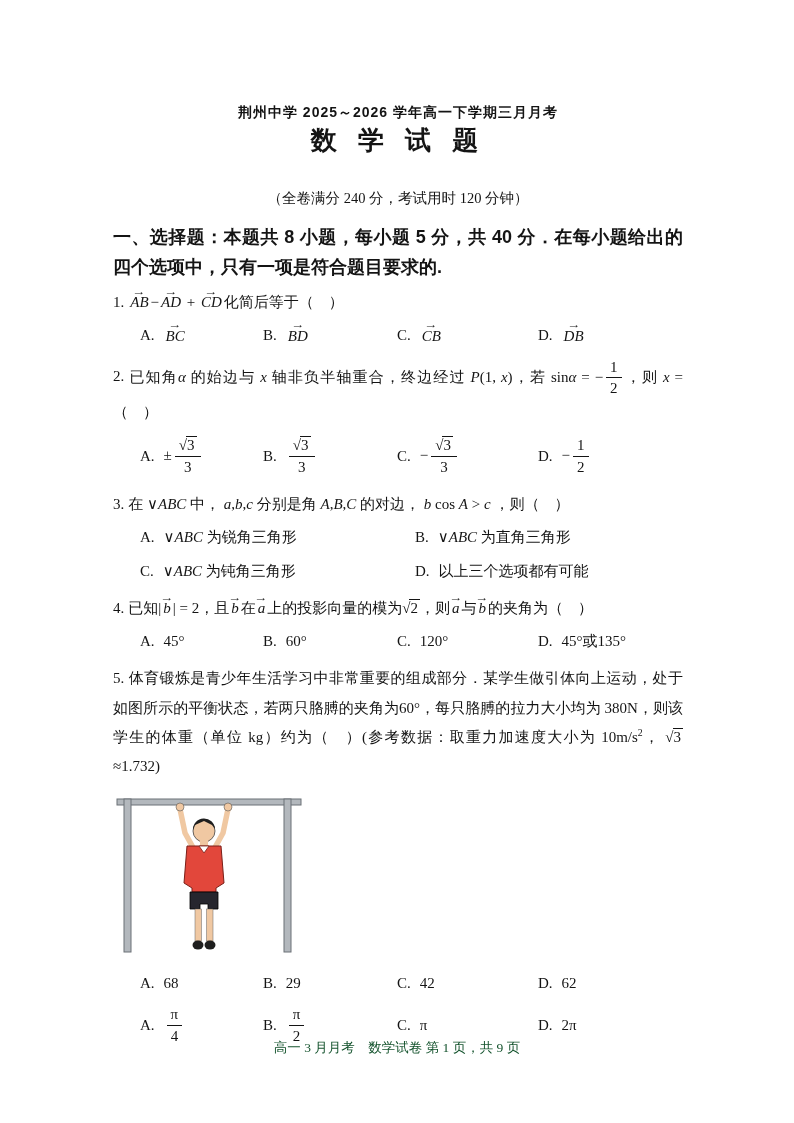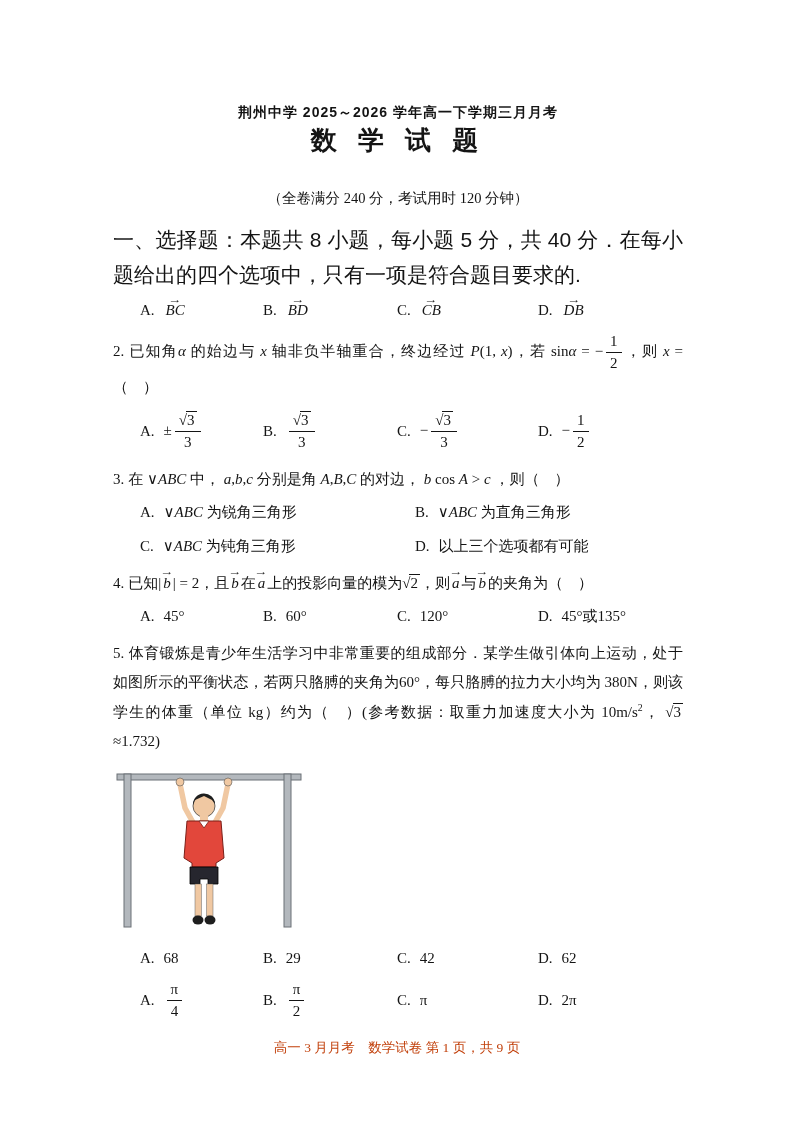--- a/index.html
+++ b/index.html
@@ -23,21 +23,21 @@
   .h2{
     text-align:center;
     font-family:"Liberation Sans","DejaVu Sans",sans-serif;
     font-weight:bold;font-size:26px;letter-spacing:7px;
     margin-top:1px;
   }
   .meta{text-align:center;font-size:14.5px;margin-top:31px;}
   
   .section-head{
     font-family:"Liberation Sans","DejaVu Sans",sans-serif;
-    font-weight:normal;font-size:21px;line-height:1.65;
+    font-weight:bold;font-size:18px;line-height:1.65;
     margin-top:15px;text-align:justify;
   }
   
   .question{margin-top:6px;}
   .stem{line-height:1.95;text-align:justify;}
   .qnum{margin-right:4px;}
   .mi{font-style:italic;font-family:"Liberation Serif","DejaVu Serif",serif;}
   
   .vec{display:inline-block;position:relative;font-style:italic;padding:0 2px;line-height:1.2;}
   .vec::after{
@@ -58,38 +58,39 @@
   .opts{margin-top:9px;margin-bottom:13px;}
   .opts.row4{display:grid;grid-template-columns:123px 134px 141px 1fr;padding-left:27px;align-items:center;}
   .opts.grid2{display:grid;grid-template-columns:275px 1fr;padding-left:27px;row-gap:15px;}
   .opt{display:flex;align-items:center;}
   .olabel{margin-right:9px;}
   
   .fig-wrap{margin:8px 0 12px 3px;}
   
   .pfooter{
     position:absolute;left:0;right:0;bottom:66px;
-    text-align:center;font-size:13.5px;color:#c2410c;
+    text-align:center;font-size:13.5px;color:#14532d;
   }
 </style>
 </head>
 <body>
 
 <div class="page">
   <div class="content">
     <header>
       <div class="h1">荆州中学 2025～2026 学年高一下学期三月月考</div>
       <div class="h2">数 学 试 题</div>
       <div class="meta">（全卷满分 240 分，考试用时 120 分钟）</div>
     </header>
 
     <div class="section-head">一、选择题：本题共 8 小题，每小题 5 分，共 40 分．在每小题给出的四个选项中，只有一项是符合题目要求的.</div>
 
     <main id="questions">
         <div class="question">
+          <div class="stem"><span class="qnum">1.</span><span class="vec">AB</span>−<span class="vec">AD</span> + <span class="vec">CD</span>化简后等于（　）</div>
           <div class="opts row4">
             <div class="opt">
               <span class="olabel">A.</span>
               <span class="ocontent"><span class="vec">BC</span></span>
             </div>
             <div class="opt">
               <span class="olabel">B.</span>
               <span class="ocontent"><span class="vec">BD</span></span>
             </div>
             <div class="opt">

